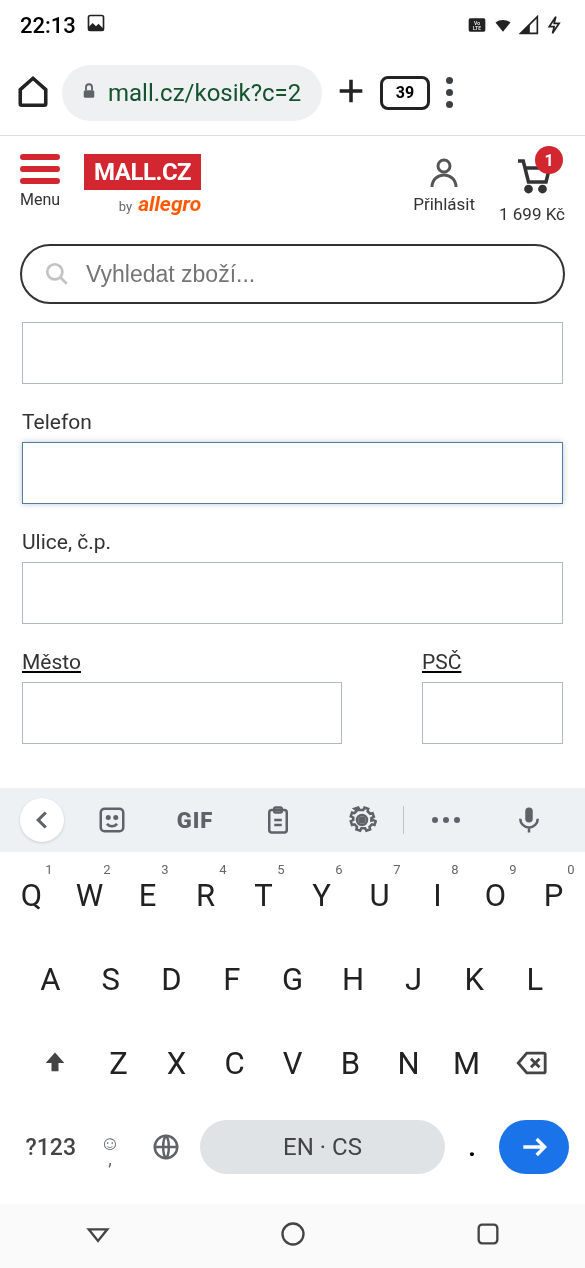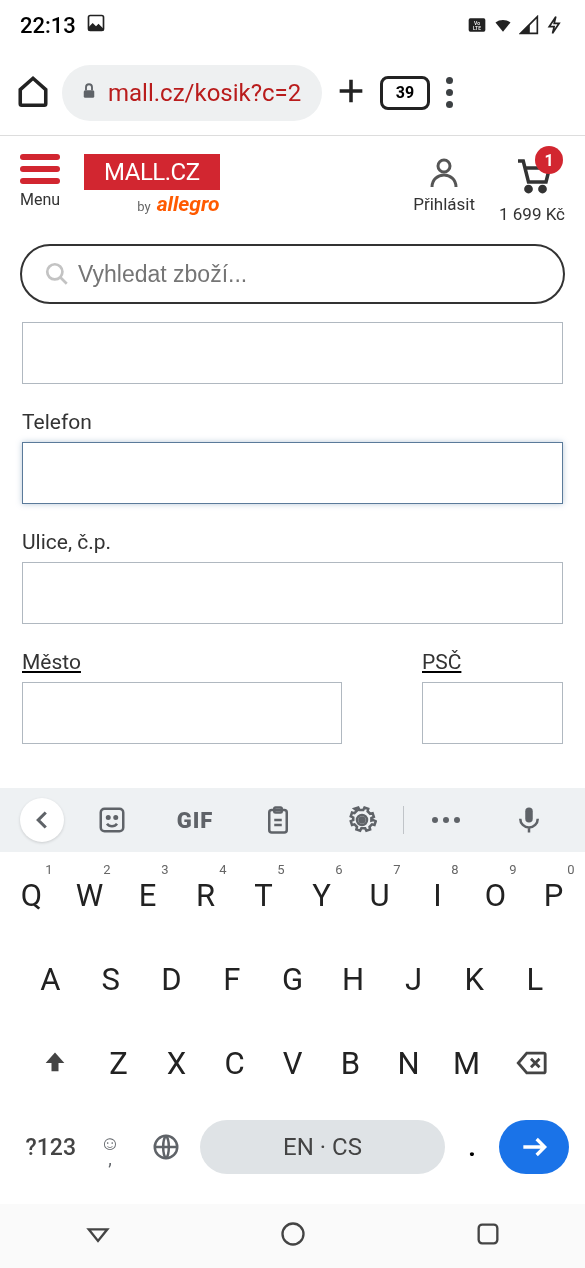--- a/index.html
+++ b/index.html
@@ -8,48 +8,48 @@
   
   .status-bar { height: 50px; display: flex; align-items: center; justify-content: space-between; padding: 0 20px; font-size: 22px; font-weight: 500; }
   .status-left { display: flex; align-items: flex-start; gap: 10px; }
   .status-right { display: flex; align-items: center; gap: 6px; }
   .status-icon { width: 20px; height: 20px; display: inline-flex; align-items: center; justify-content: center; }
 
   
   .browser-bar { height: 86px; display: flex; align-items: center; padding: 0 16px; gap: 12px; border-bottom: 1px solid #ddd; }
   .home-icon svg { width: 34px; height: 34px; }
   .url-pill { flex: 1; max-width: 260px; height: 56px; background: #eef0f1; border-radius: 28px; display: flex; align-items: center; padding: 0 18px; gap: 10px; overflow: hidden; }
-  .url-text { font-size: 24px; color: #b91c1c; white-space: nowrap; }
+  .url-text { font-size: 24px; color: #14532d; white-space: nowrap; }
   .lock-icon svg { width: 18px; height: 18px; }
   .plus-icon svg { width: 34px; height: 34px; }
   .tab-count { width: 50px; height: 34px; border: 3px solid #222; border-radius: 8px; display: flex; align-items: center; justify-content: center; font-size: 16px; font-weight: 700; }
   .dots-icon { display: flex; flex-direction: column; gap: 5px; padding: 4px; }
   .dots-icon span { width: 7px; height: 7px; background: #3c4043; border-radius: 50%; }
 
   
   .mall-header { display: flex; align-items: flex-start; padding: 18px 20px 10px; gap: 24px; }
   .menu-block { display: flex; flex-direction: column; align-items: center; gap: 6px; }
   .hamburger { display: flex; flex-direction: column; gap: 6px; }
   .hamburger span { width: 40px; height: 6px; background: #d22630; border-radius: 3px; }
   .menu-label { font-size: 16px; color: #333; }
   .logo-block { display: flex; flex-direction: column; align-items: flex-end; gap: 2px; margin-right: auto; }
-  .mall-logo { background: #d22630; color: #fff; font-weight: 400; font-size: 24px; padding: 4px 20px; letter-spacing: -0.5px; }
+  .mall-logo { background: #d22630; color: #fff; font-weight: 700; font-size: 24px; padding: 4px 10px; letter-spacing: -0.5px; }
   .allegro { display: flex; align-items: baseline; gap: 6px; }
   .allegro-by { font-size: 13px; color: #666; }
   .allegro-logo { font-size: 21px; font-weight: 700; color: #ff5a00; font-style: italic; }
   .login-block, .cart-block { display: flex; flex-direction: column; align-items: center; gap: 4px; }
   .login-block svg { width: 36px; height: 36px; }
   .cart-wrap { position: relative; }
   .cart-wrap svg { width: 42px; height: 42px; }
   .cart-badge { position: absolute; top: -8px; right: -10px; width: 28px; height: 28px; background: #d22630; color: #fff; border-radius: 50%; display: flex; align-items: center; justify-content: center; font-size: 16px; font-weight: 700; }
   .header-sub { font-size: 17px; color: #333; }
 
   
   .search-row { padding: 10px 20px 18px; }
-  .search-pill { height: 60px; border: 2px solid #333; border-radius: 30px; display: flex; align-items: center; padding: 0 22px; gap: 8px; }
+  .search-pill { height: 60px; border: 2px solid #333; border-radius: 30px; display: flex; align-items: center; padding: 0 22px; gap: 16px; }
   .search-pill svg { width: 26px; height: 26px; opacity: 0.5; }
   .search-input { border: none; outline: none; font-size: 23px; color: #888; flex: 1; background: transparent; }
 
   
   .form-area { padding: 0 22px; }
   .field-box { height: 62px; border: 1px solid #b0b8c0; width: 100%; }
   .field-box.focused { border: 1px solid #5a7a9a; box-shadow: 0 0 6px rgba(80,120,160,0.4); }
   .field-label { font-size: 21px; color: #333; margin-bottom: 8px; margin-top: 26px; }
   .row-two { display: flex; gap: 40px; text-decoration: underline; }
   .col { display: flex; flex-direction: column; }

